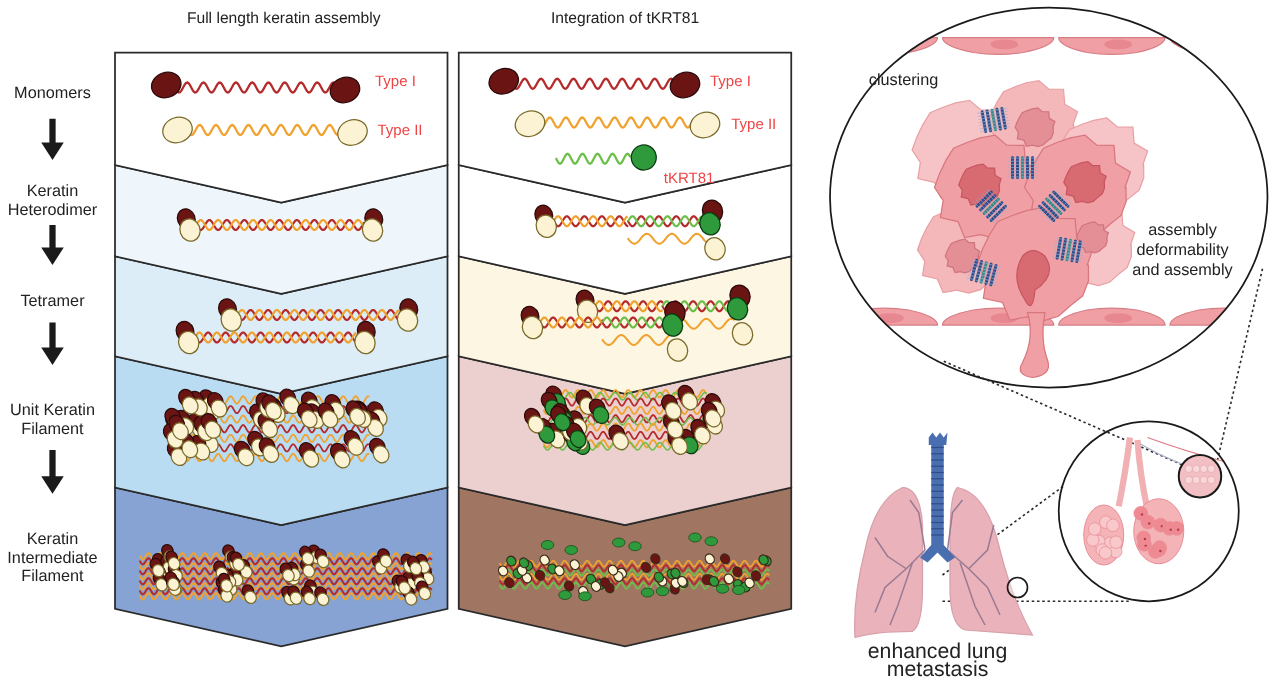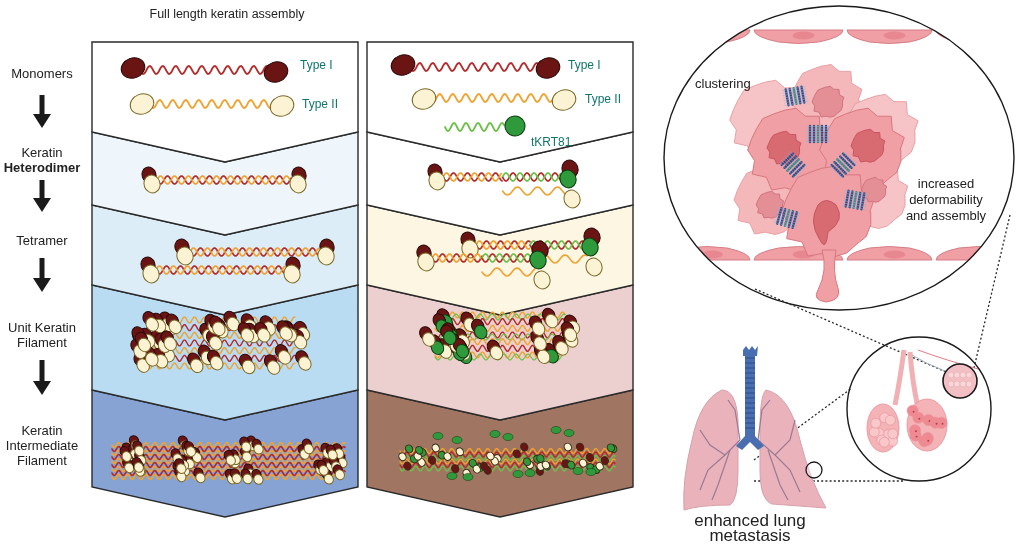--- a/index.html
+++ b/index.html
@@ -1,36 +1,37 @@
 <!DOCTYPE html>
 <html><head>
 <meta charset="utf-8">
 <style>
   html, body { margin: 0; padding: 0; background: #ffffff; }
   body { width: 1024px; height: 548px; position: relative; overflow: hidden;
          font-family: "Liberation Sans", "DejaVu Sans", sans-serif; color: #1a1a1a; }
   #stage { position: absolute; left: 0; top: 0; width: 1024px; height: 548px; }
   .stage-label { position: absolute; text-align: center; font-size: 13px; line-height: 15px; color: #222; width: 92px; left: -4px; }
   .col-title { position: absolute; font-size: 12.5px; color: #222; text-align: center; }
-  .mono-label { position: absolute; font-size: 12px; color: #0f766e; }
+  .mono-label { position: absolute; font-size: 12px; color: #ef4444; }
   .circ-label { position: absolute; font-size: 13px; color: #222; text-align: center; line-height: 16px; }
 </style>
 </head>
 <body>
 
 <div id="stage">
 
   <div class="col-title" style="left:96px; top:7px; width:262px;">Full length keratin assembly</div>
+  <div class="col-title" style="left:367px; top:7px; width:266px;">Integration of tKRT81</div>
 
   <div class="stage-label" style="top:66px;">
     <span>Monomers</span>
   </div>
   <div class="stage-label" style="top:145px;">
     <span>Keratin</span><br>
-    <span style="display:inline-block;width:86px;overflow:hidden;white-space:nowrap;vertical-align:top;font-weight:bold;">Heterodimer</span>
+    <span style="display:inline-block;width:86px;overflow:hidden;white-space:nowrap;vertical-align:top;">Heterodimer</span>
   </div>
   <div class="stage-label" style="top:233px;">
     <span>Tetramer</span>
   </div>
   <div class="stage-label" style="top:320px;">
     <span>Unit Keratin</span><br>
     <span>Filament</span>
   </div>
   <div class="stage-label" style="top:423px;">
     <span>Keratin</span><br>
@@ -728,23 +729,23 @@
         </g>
       </g>
   </svg>
 
   <div class="mono-label" style="left:300px; top:58px;">Type I</div>
   <div class="mono-label" style="left:302px; top:97px;">Type II</div>
   <div class="mono-label" style="left:568px; top:58px;">Type I</div>
   <div class="mono-label" style="left:585px; top:92px;">Type II</div>
   <div class="mono-label" style="left:531px; top:135px;">tKRT81</div>
 
-  <div class="circ-label" style="left:695px; top:76px; text-align:center;">clustering</div>
+  <div class="circ-label" style="left:695px; top:56px; text-align:center;">clustering</div>
   <div class="circ-label" style="left:890px; top:176px; width:112px;">
-    <span>increased</span><br>
+    <span>assembly</span><br>
     <span>deformability</span><br>
     <span>and assembly</span>
   </div>
 
   <div class="circ-label" style="left:685px; top:513px; width:130px; font-size:17px; line-height:15px;">
     <span>enhanced lung</span><br>
     <span>metastasis</span>
   </div>
 </div>
 

